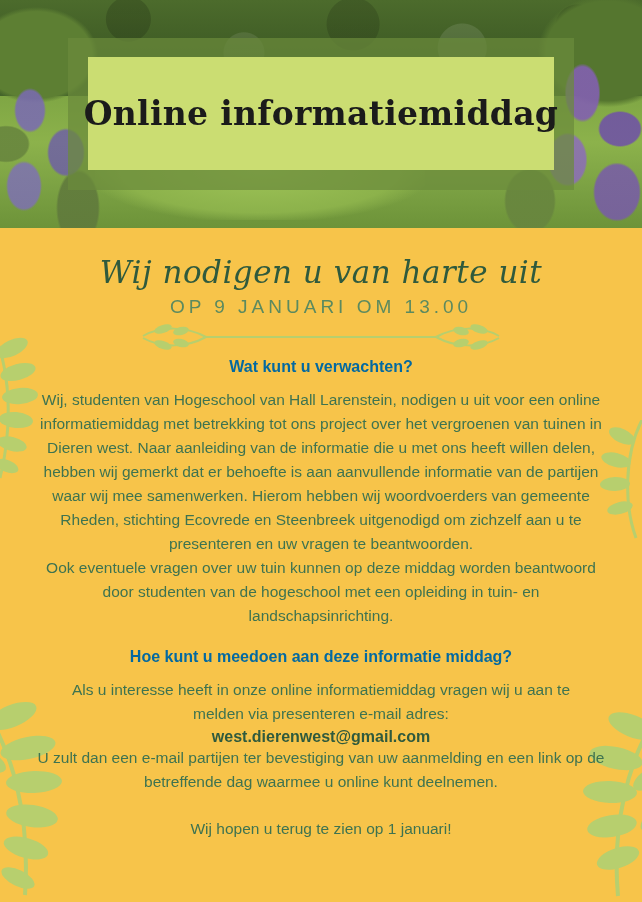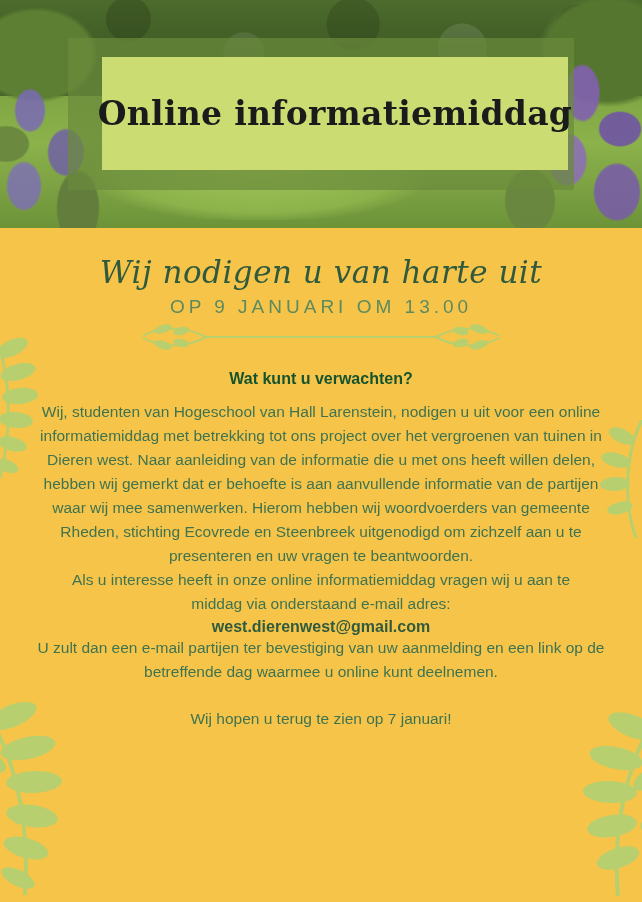--- a/index.html
+++ b/index.html
@@ -99,21 +99,21 @@
     position: absolute;
     left: 68px;
     top: 38px;
     width: 506px;
     height: 152px;
     background: rgba(107,139,60,0.72);
     box-sizing: border-box;
   }
   .title-inner {
     position: absolute;
-    left: 102px;
+    left: 88px;
     top: 57px;
     width: 466px;
     height: 113px;
     background: #cbdd72;
     display: flex;
     align-items: center;
     justify-content: center;
     box-sizing: border-box;
   }
   .title-text {
@@ -162,22 +162,22 @@
   .divider {
     position: relative;
     height: 34px;
     margin-top: 2px;
   }
   .divider svg { display: block; margin: 0 auto; }
 
   .section-head {
     font-size: 16px;
     font-weight: bold;
-    color: #14532d;
-    margin: 16px 0 12px 0;
+    color: #0369a1;
+    margin: 4px 0 12px 0;
   }
   .section-head.second {
     margin-top: 20px;
     margin-bottom: 12px;
   }
   .body-text {
     font-size: 15.5px;
     line-height: 24px;
     color: #3e7350;
     margin: 0 auto;
@@ -299,24 +299,26 @@
           <ellipse cx="378" cy="25" rx="9" ry="4" transform="rotate(-18 378 25)"></ellipse>
           <ellipse cx="360" cy="23" rx="8" ry="4" transform="rotate(-12 360 23)"></ellipse>
         </g>
       </svg>
     </div>
 
     <div class="section-head">Wat kunt u verwachten?</div>
 
     <div class="body-text">Wij, studenten van Hogeschool van Hall Larenstein, nodigen u uit voor een online informatiemiddag met betrekking tot ons project over het vergroenen van tuinen in Dieren west. Naar aanleiding van de informatie die u met ons heeft willen delen, hebben wij gemerkt dat er behoefte is aan aanvullende informatie van de partijen waar wij mee samenwerken. Hierom hebben wij woordvoerders van gemeente Rheden, stichting Ecovrede en Steenbreek uitgenodigd om zichzelf aan u te presenteren en uw vragen te beantwoorden.</div>
 
-
-
-    <div class="body-text narrow">Als u interesse heeft in onze online informatiemiddag vragen wij u aan te middag via onderstaand e-mail adres:</div>
+    <div class="body-text">Ook eventuele vragen over uw tuin kunnen op deze middag worden beantwoord door studenten van de hogeschool met een opleiding in tuin- en landschapsinrichting.</div>
+
+    <div class="section-head second">Hoe kunt u meedoen aan deze informatie middag?</div>
+
+    <div class="body-text narrow">Als u interesse heeft in onze online informatiemiddag vragen wij u aan te melden via presenteren e-mail adres:</div>
 
     <div class="email">west.dierenwest@gmail.com</div>
 
     <div class="body-text">U zult dan een e-mail partijen ter bevestiging van uw aanmelding en een link op de betreffende dag waarmee u online kunt deelnemen.</div>
 
-    <div class="closing">Wij hopen u terug te zien op 7 januari!</div>
+    <div class="closing">Wij hopen u terug te zien op 1 januari!</div>
 
   </div>
 </div>
 
 </body></html>

